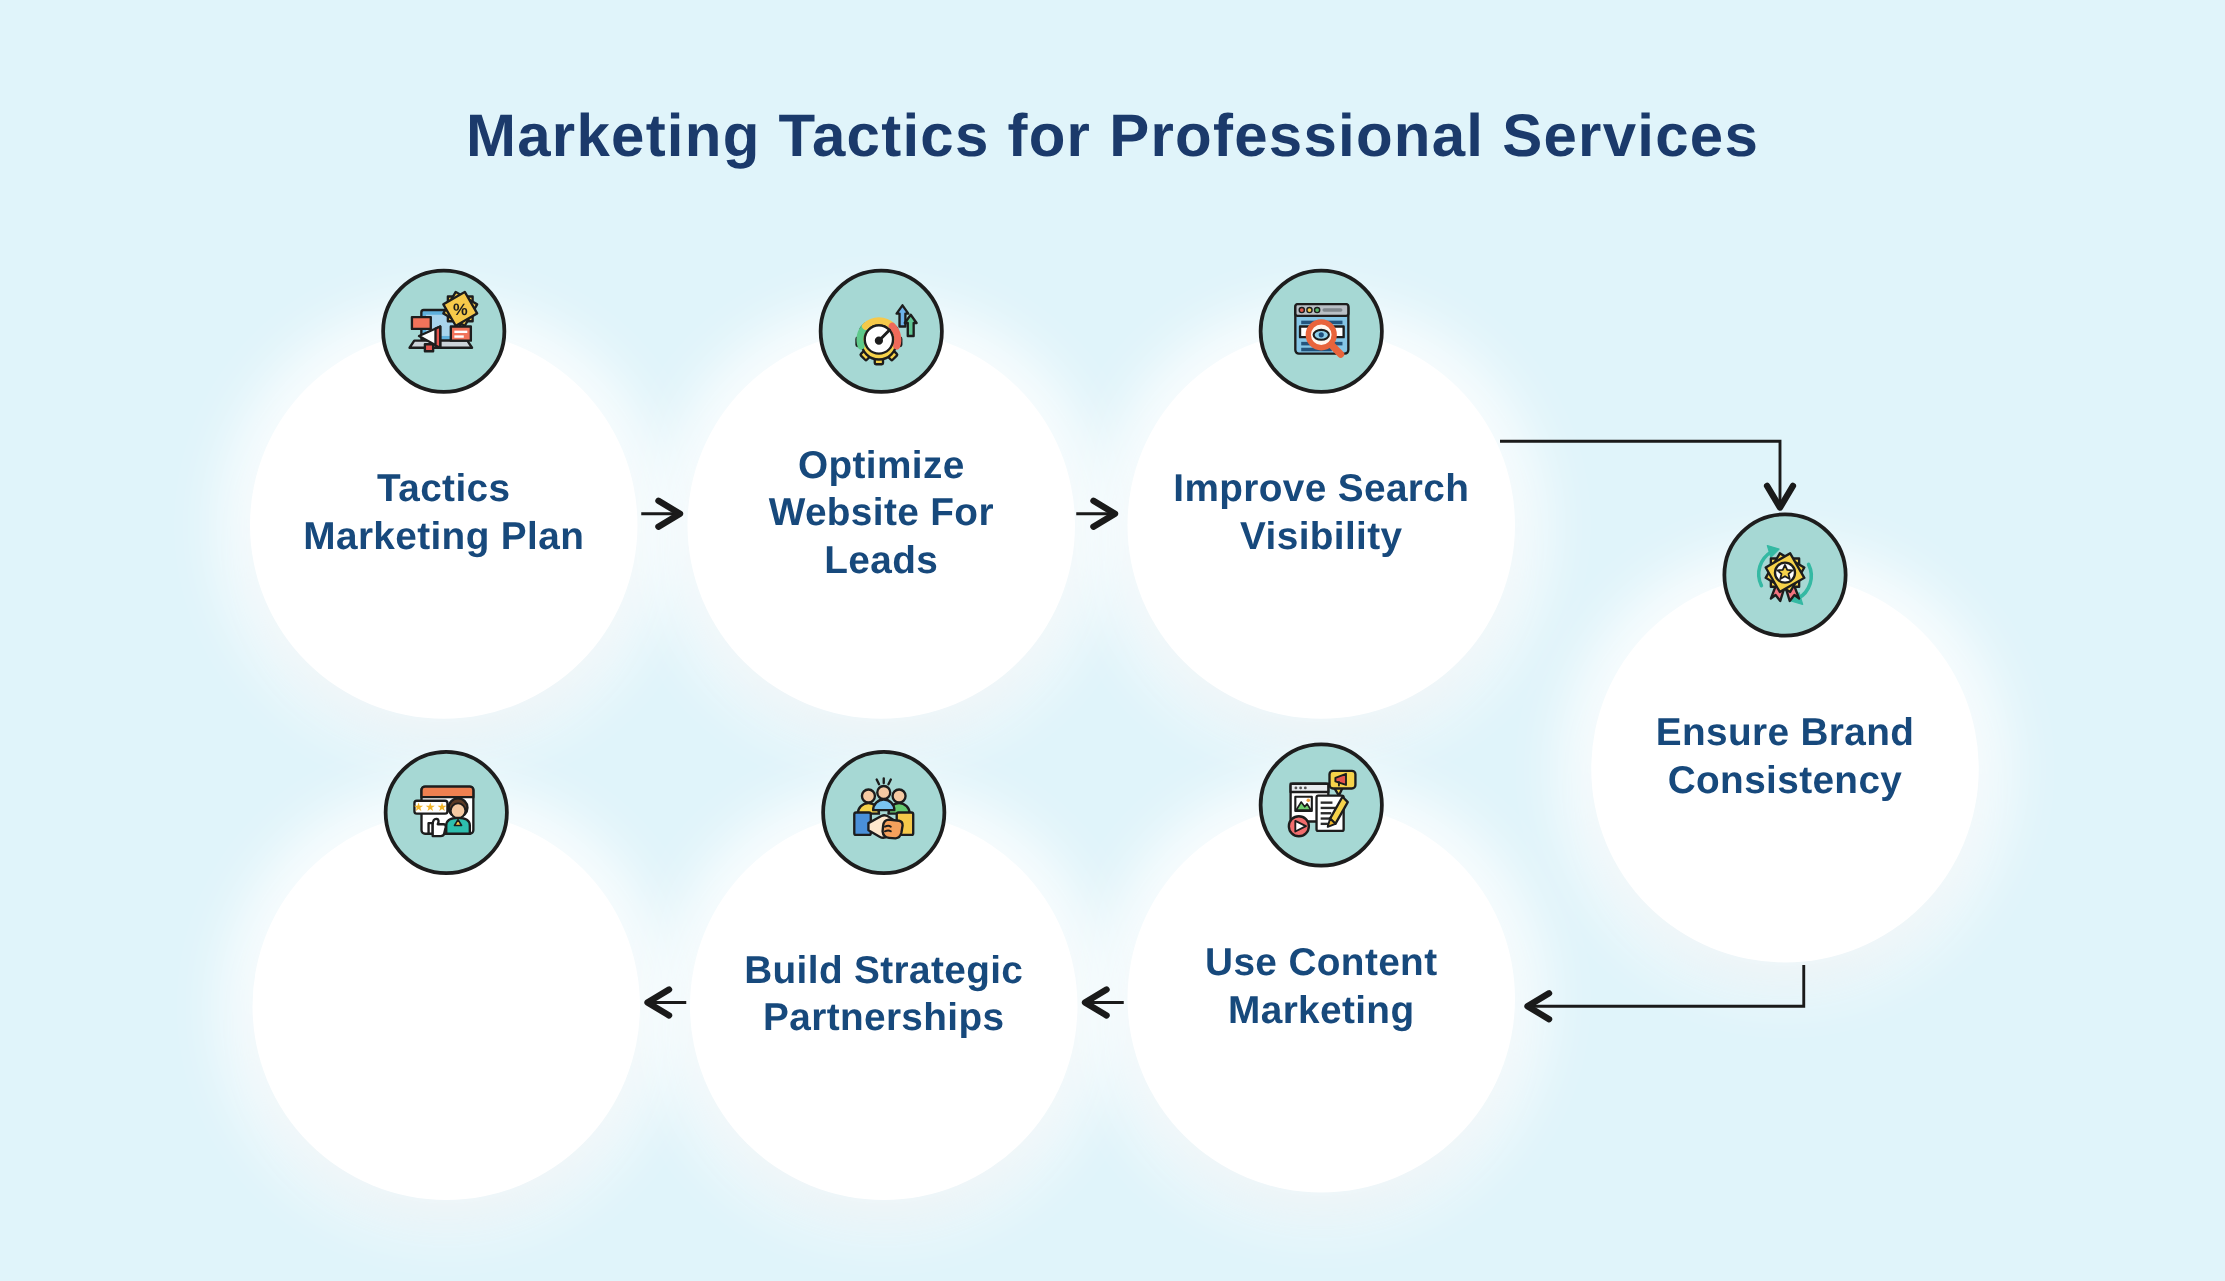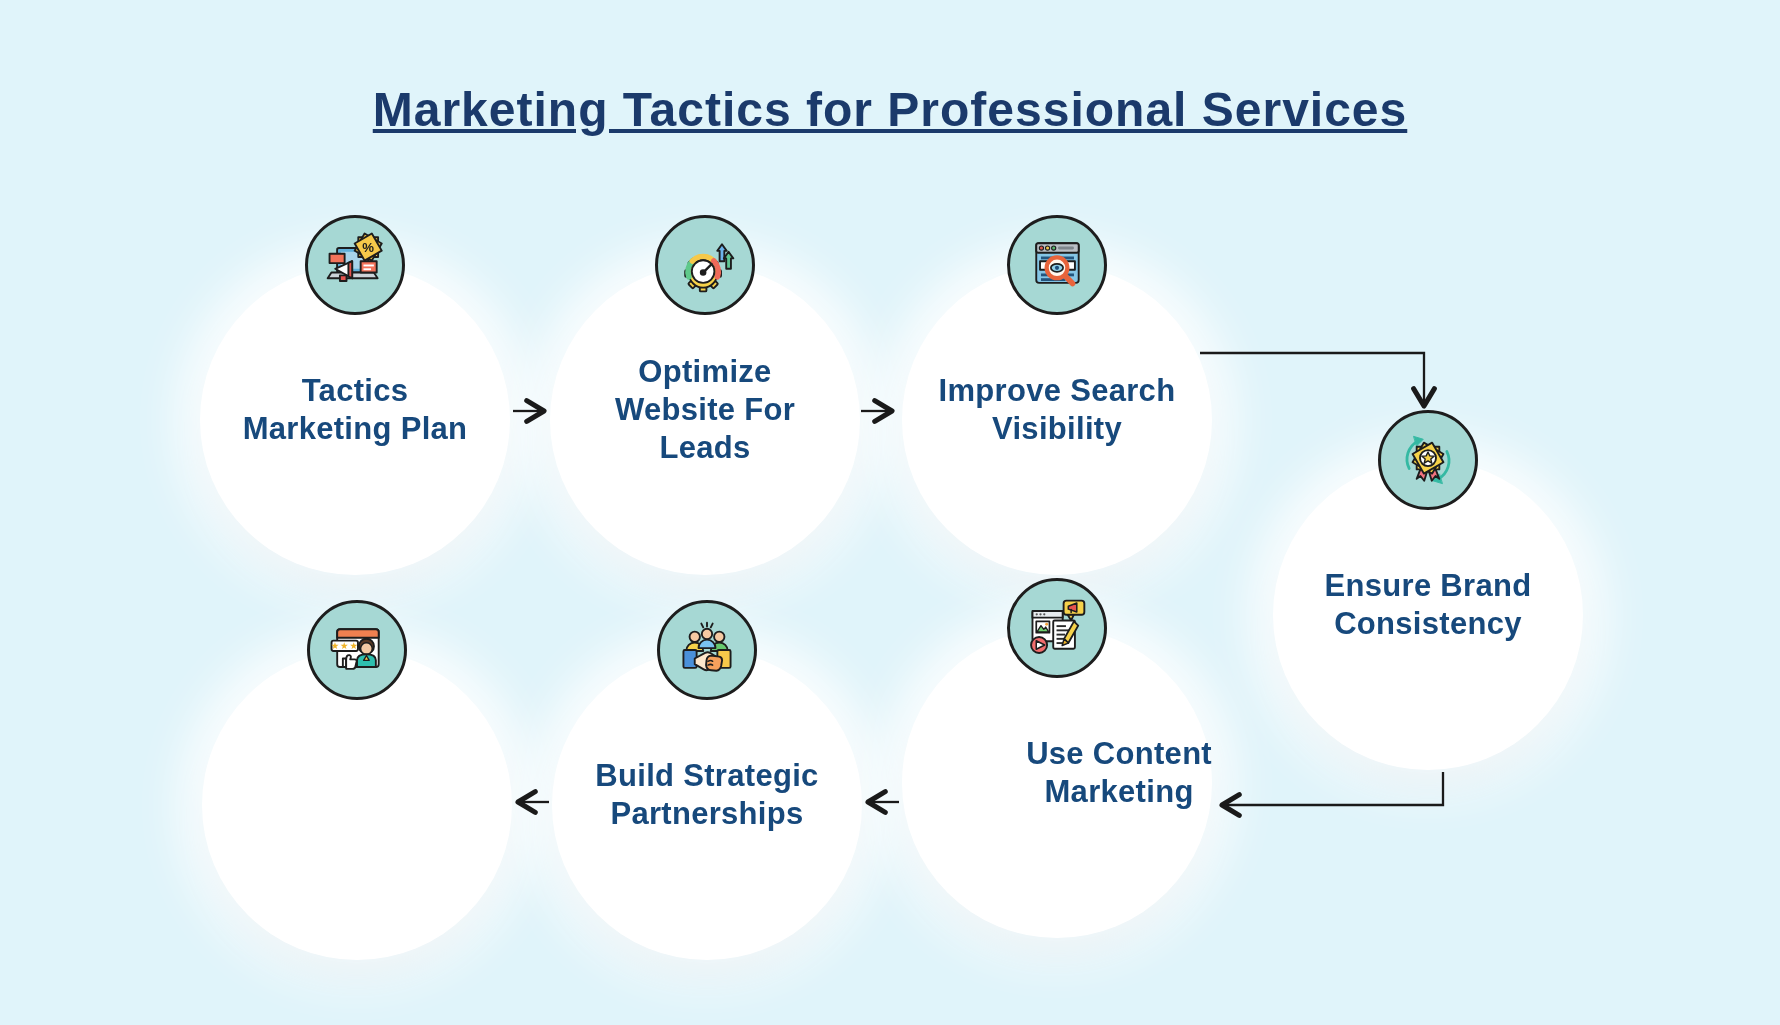--- a/index.html
+++ b/index.html
@@ -3,21 +3,21 @@
 <meta charset="utf-8">
 <style>
   html,body{margin:0;padding:0;}
   .canvas{
     position:relative;width:1780px;height:1025px;overflow:hidden;
     background:#e0f4fa;
     font-family:"Liberation Sans","DejaVu Sans",sans-serif;
   }
   .title{
     position:absolute;top:82px;left:0;width:100%;text-align:center;
-    font-size:48px;font-weight:bold;letter-spacing:1px;color:#1b3a6b;margin:0;text-decoration:underline;
+    font-size:48px;font-weight:bold;letter-spacing:1px;color:#1b3a6b;margin:0;
   }
   .node{
     position:absolute;width:310px;height:310px;border-radius:50%;
     background:#ffffff;
     box-shadow:0 0 46px 22px rgba(255,255,255,0.85), 0 18px 32px -10px rgba(96,141,163,0.28);
     display:flex;align-items:center;justify-content:center;text-align:center;
   }
   .node .label{
     font-size:31px;font-weight:bold;letter-spacing:.3px;color:#17497c;
     line-height:38px;white-space:pre-line;transform:translateY(-10px);
@@ -180,21 +180,21 @@
           <path d="M22,44 L33,38 Q36,36.5 39,38.5 L46,43 Q48.5,45 46.5,47.5 L38,55 Q35,57.5 31.5,55.5 L22,50 Z" fill="#fde7cc"></path>
           <path d="M48,42 L39,41 Q35,41.5 34.5,46 L34,51 Q34.5,56 39.5,56.5 L45,57 Q49,56.5 50,52 L51,46 Q51,42.5 48,42 Z" fill="#f5a05c"></path>
           <path d="M36,47 q3,-1.5 5,0 M36,51 q3,-1.5 5,0" fill="none" stroke-width="1.6"></path>
         </g>
       </svg>
     </div>
     <div class="label">Build Strategic
 Partnerships</div>
   </div>
 
-  <div class="node" style="left:902px;top:628px;justify-content:flex-end;">
+  <div class="node" style="left:902px;top:644px;">
     <div class="badge">
       <svg width="66" height="66" viewBox="0 0 70 70">
         <g stroke="#1d1d1d" stroke-width="2" stroke-linejoin="round" stroke-linecap="round">
           <rect x="9" y="17" width="32" height="32" rx="2" fill="#ffffff"></rect>
           <rect x="9" y="17" width="32" height="7" fill="#e8ecef"></rect>
           <circle cx="13.5" cy="20.5" r="1.2" fill="#555555" stroke="none"></circle>
           <circle cx="17.5" cy="20.5" r="1.2" fill="#555555" stroke="none"></circle>
           <circle cx="21.5" cy="20.5" r="1.2" fill="#555555" stroke="none"></circle>
           <rect x="13" y="28" width="14" height="12" fill="#ffffff" stroke-width="1.8"></rect>
           <polygon points="13.8,39.2 18,32.5 21,36.5 23,34 26.2,39.2" fill="#6fcf6f" stroke-width="1.4"></polygon>

